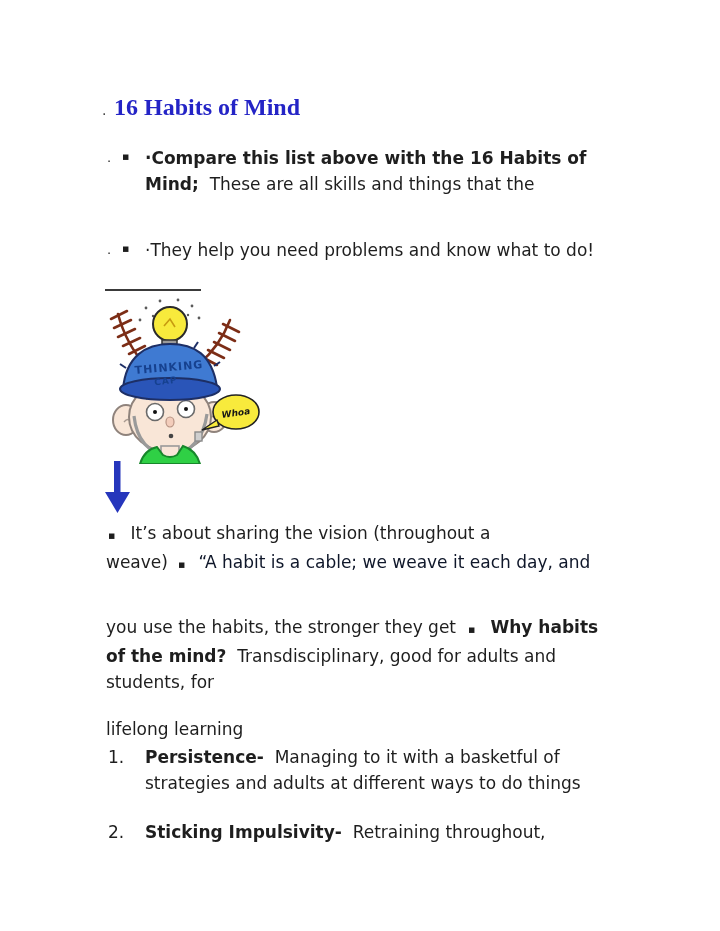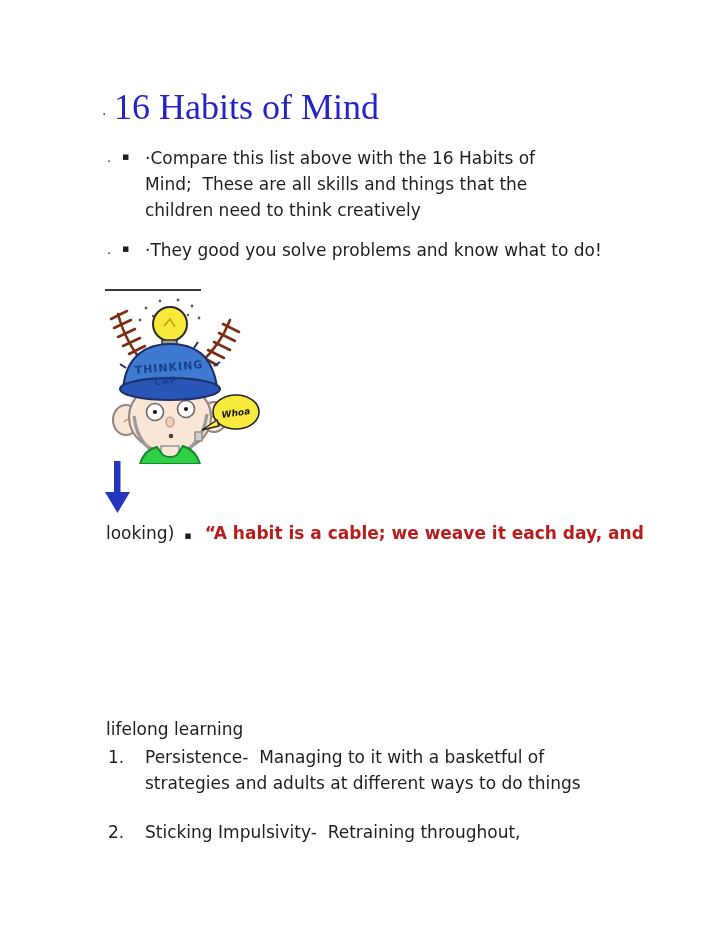--- a/index.html
+++ b/index.html
@@ -3,30 +3,30 @@
 <meta charset="utf-8">
 <style>
   html,body { margin:0; padding:0; background:#ffffff; }
   .page {
     position:relative; width:720px; height:931px; background:#ffffff;
     overflow:hidden; font-family:"DejaVu Sans", sans-serif; color:#1e1e1e;
   }
   
   .title {
     position:absolute; left:114px; top:86px;
-    font-family:"Liberation Serif", serif; font-size:36px; line-height:42px;
-    color:#2424c6; font-weight:400; white-space:pre;
+    font-family:"Liberation Serif", serif; font-size:24px; line-height:42px;
+    color:#2424c6; font-weight:700; white-space:pre;
   }
   .title-dot { position:absolute; left:102px; top:102px; font-size:14px; color:#3c3c3c; }
 
   
   .tblock { position:absolute; font-size:17px; line-height:26px; }
   .tline  { white-space:pre; }
-  .bold   { font-weight:400; }
-  .blue   { color:#b91c1c;font-weight:bold; }
+  .bold   { font-weight:700; }
+  .blue   { color:#0f172a; }
 
   
   .marker-dot { position:absolute; left:2px; top:0px; font-size:13px; color:#2a2a2a; }
   .marker-sq  { position:absolute; left:17px; top:-1px; font-size:11px; color:#1e1e1e; }
   .marked-text { margin-left:40px; }
 
   
   .sq-inline { font-size:11px; }
   .sq-a { margin:0 15px 0 2px; }
   .sq-b { margin:0 13px 0 10px; }
@@ -48,29 +48,28 @@
 
   <span class="title-dot">.</span>
   <h1 class="title" style="margin:0">16 Habits of Mind</h1>
 
   <div class="tblock" style="left:105px; top:145px;">
     <span class="marker-dot">.</span>
     <span class="marker-sq">▪</span>
     <div class="marked-text">
       <div class="tline"><span class="bold">·Compare this list above with the 16 Habits of</span></div>
       <div class="tline"><span class="bold">Mind;</span><span>  These are all skills and things that the</span></div>
-      <div class="tline"><span>children need to think creatively</span></div>
     </div>
   </div>
 
   <div class="tblock" style="left:105px; top:237px;">
     <span class="marker-dot">.</span>
     <span class="marker-sq">▪</span>
     <div class="marked-text">
-      <div class="tline"><span>·They good you solve problems and know what to do!</span></div>
+      <div class="tline"><span>·They help you need problems and know what to do!</span></div>
     </div>
   </div>
 
   <div class="divider"></div>
 
   <div class="illustration">
     <svg width="172" height="168" viewBox="0 0 172 168">
 
       <g fill="#5a5a5a">
         <circle cx="50" cy="12" r="1.4"></circle>
@@ -156,23 +155,29 @@
   </div>
 
   <div class="down-arrow">
     <svg width="32" height="56" viewBox="0 0 32 56">
       <rect x="11" y="1" width="6.5" height="33" fill="#2636bc"></rect>
       <polygon points="2,32 27,32 14.5,53" fill="#2636bc"></polygon>
     </svg>
   </div>
 
   <div class="tblock" style="left:106px; top:520px;">
-    <div class="tline"><span>looking)</span><span class="sq-inline sq-b">▪</span><span class="blue">“A habit is a cable; we weave it each day, and</span></div>
+    <div class="tline"><span class="sq-inline sq-a">▪</span><span>It’s about sharing the vision (throughout a</span></div>
+    <div class="tline"><span>weave)</span><span class="sq-inline sq-b">▪</span><span class="blue">“A habit is a cable; we weave it each day, and</span></div>
   </div>
 
+  <div class="tblock" style="left:106px; top:614px;">
+    <div class="tline"><span>you use the habits, the stronger they get</span><span class="sq-inline sq-c">▪</span><span class="bold">Why habits</span></div>
+    <div class="tline"><span class="bold">of the mind?</span><span>  Transdisciplinary, good for adults and</span></div>
+    <div class="tline"><span>students, for</span></div>
+  </div>
 
   <div class="tblock" style="left:106px; top:716px;">
     <div class="tline"><span>lifelong learning</span></div>
   </div>
 
   <div class="tblock" style="left:106px; top:744px;">
     <span class="num">1.</span>
     <div class="num-text">
       <div class="tline"><span class="bold">Persistence-</span><span>  Managing to it with a basketful of</span></div>
       <div class="tline"><span>strategies and adults at different ways to do things</span></div>

